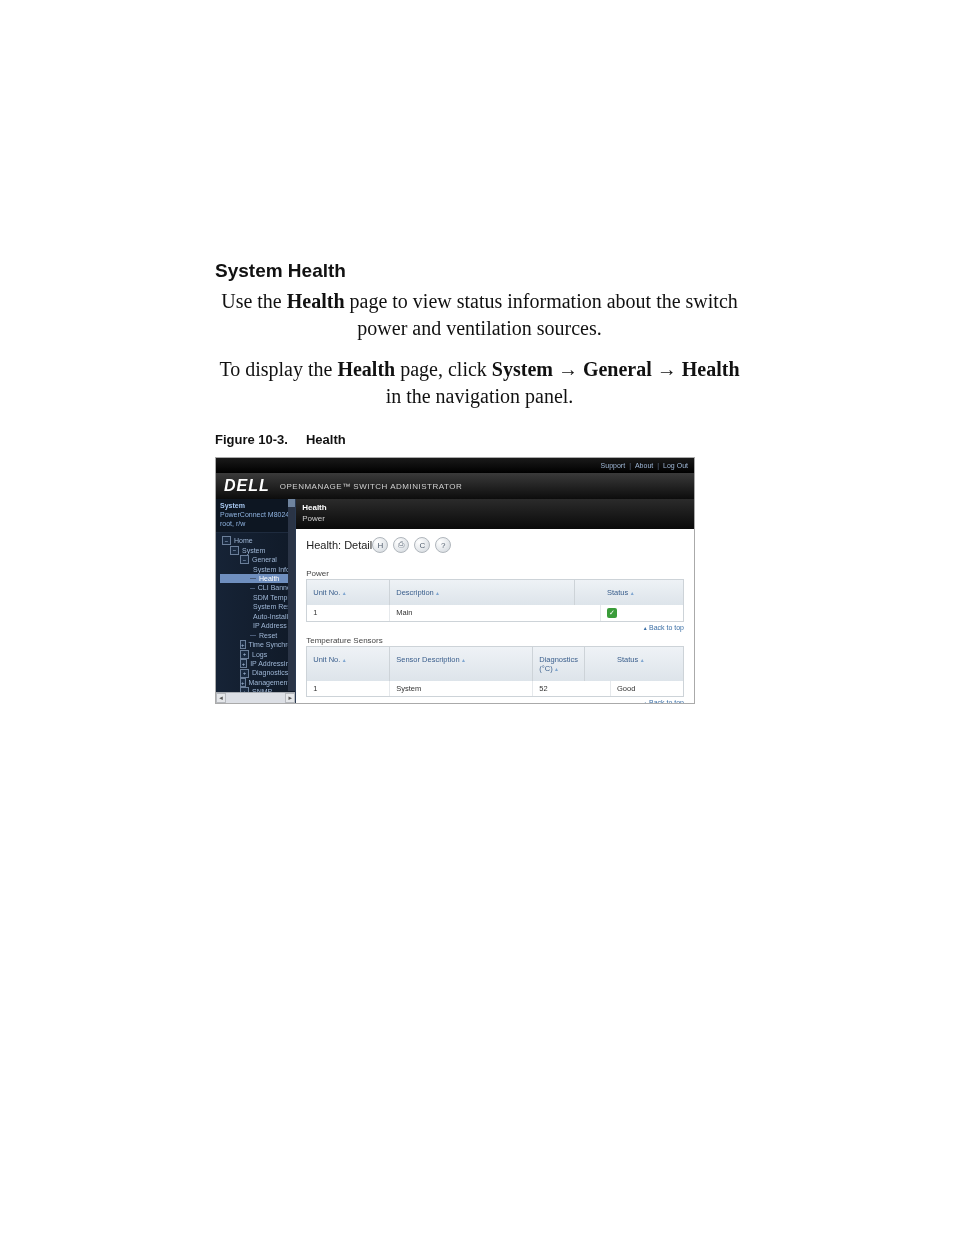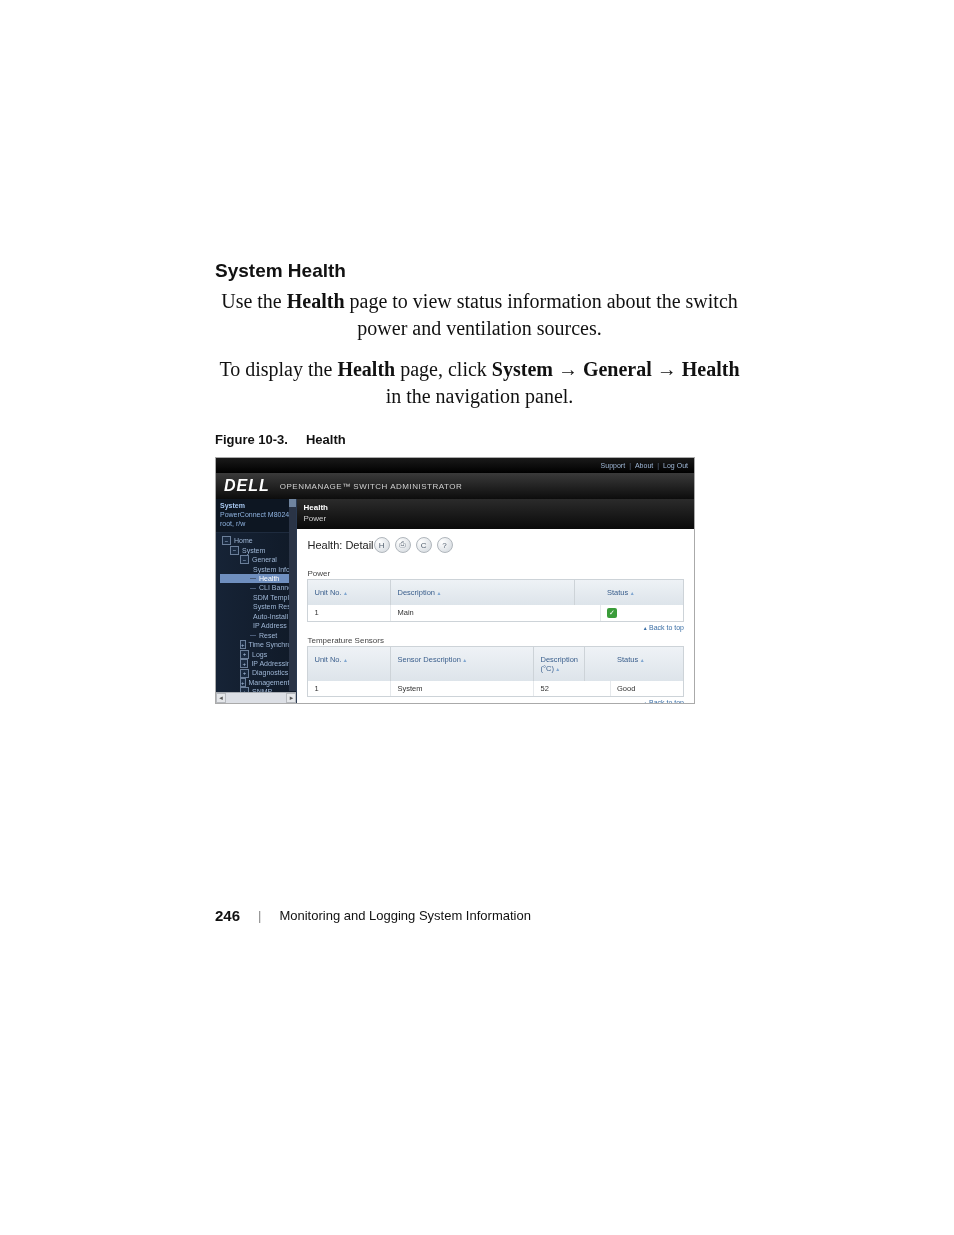--- a/index.html
+++ b/index.html
@@ -222,35 +222,30 @@
               <div class="c-stat"><span class="status-ok">✓</span></div>
             </div>
           </div>
           <div class="backlink">Back to top</div>
 
           <div class="sec-h">Temperature Sensors</div>
           <div class="tbl">
             <div class="tbl-head">
               <div class="t2-un sort">Unit No.</div>
               <div class="t2-sd sort">Sensor Description</div>
-              <div class="t2-temp sort">Description (°C)</div>
+              <div class="t2-temp sort">Diagnostics (°C)</div>
               <div class="t2-stat sort">Status</div>
             </div>
             <div class="tbl-row">
               <div class="t2-un">1</div>
               <div class="t2-sd">System</div>
               <div class="t2-temp">52</div>
               <div class="t2-stat">Good</div>
             </div>
           </div>
           <div class="backlink">Back to top</div>
         </div>
       </div>
     </div>
   </div>
 
-  <div class="footer">
-    <span class="pagenum">246</span>
-    <span class="divider">|</span>
-    <span>Monitoring and Logging System Information</span>
-  </div>
 
 </div>
 
 </body></html>

